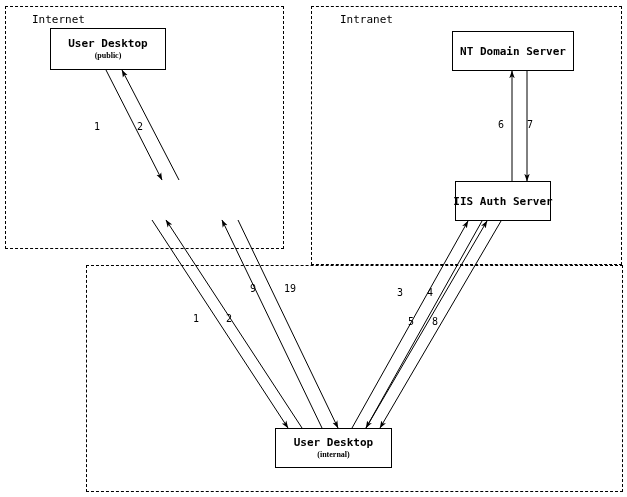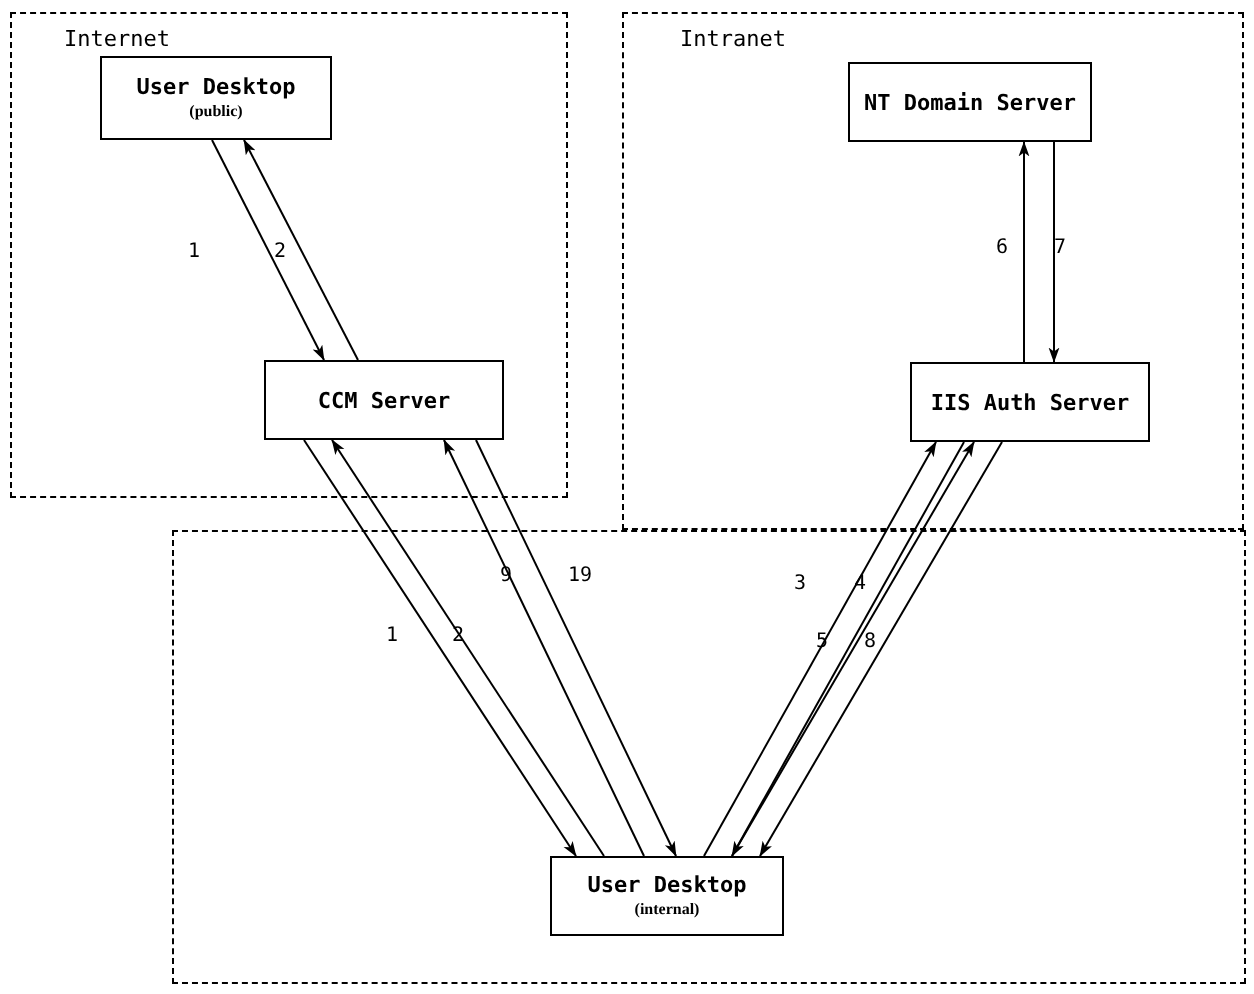--- a/index.html
+++ b/index.html
@@ -117,29 +117,26 @@
   <div class="zone" style="left:311px; top:6px; width:311px; height:259px;"></div>
   <div class="zone-label" style="left:340px; top:13px;">Intranet</div>
 
   <div class="zone" style="left:86px; top:265px; width:537px; height:227px;"></div>
 
   <div class="node" style="left:50px; top:28px; width:116px; height:42px;">
     <div class="node-title">User Desktop</div>
     <div class="node-sub">(public)</div>
   </div>
 
-  <div class="node" style="left:132px; top:180px; width:120px; height:40px;">
-    <div class="node-title">CCM Server</div>
-  </div>
 
-  <div class="node" style="left:424px; top:31px; width:122px; height:40px;">
+  <div class="node" style="left:452px; top:31px; width:122px; height:40px;">
     <div class="node-title">NT Domain Server</div>
   </div>
 
-  <div class="node" style="left:455px; top:181px; width:120px; height:40px;">
+  <div class="node" style="left:455px; top:181px; width:96px; height:40px;">
     <div class="node-title">IIS Auth Server</div>
   </div>
 
   <div class="node" style="left:275px; top:428px; width:117px; height:40px;">
     <div class="node-title">User Desktop</div>
     <div class="node-sub">(internal)</div>
   </div>
 
   <div class="edge-label" style="left:97px; top:126px;">1</div>
   <div class="edge-label" style="left:140px; top:126px;">2</div>

